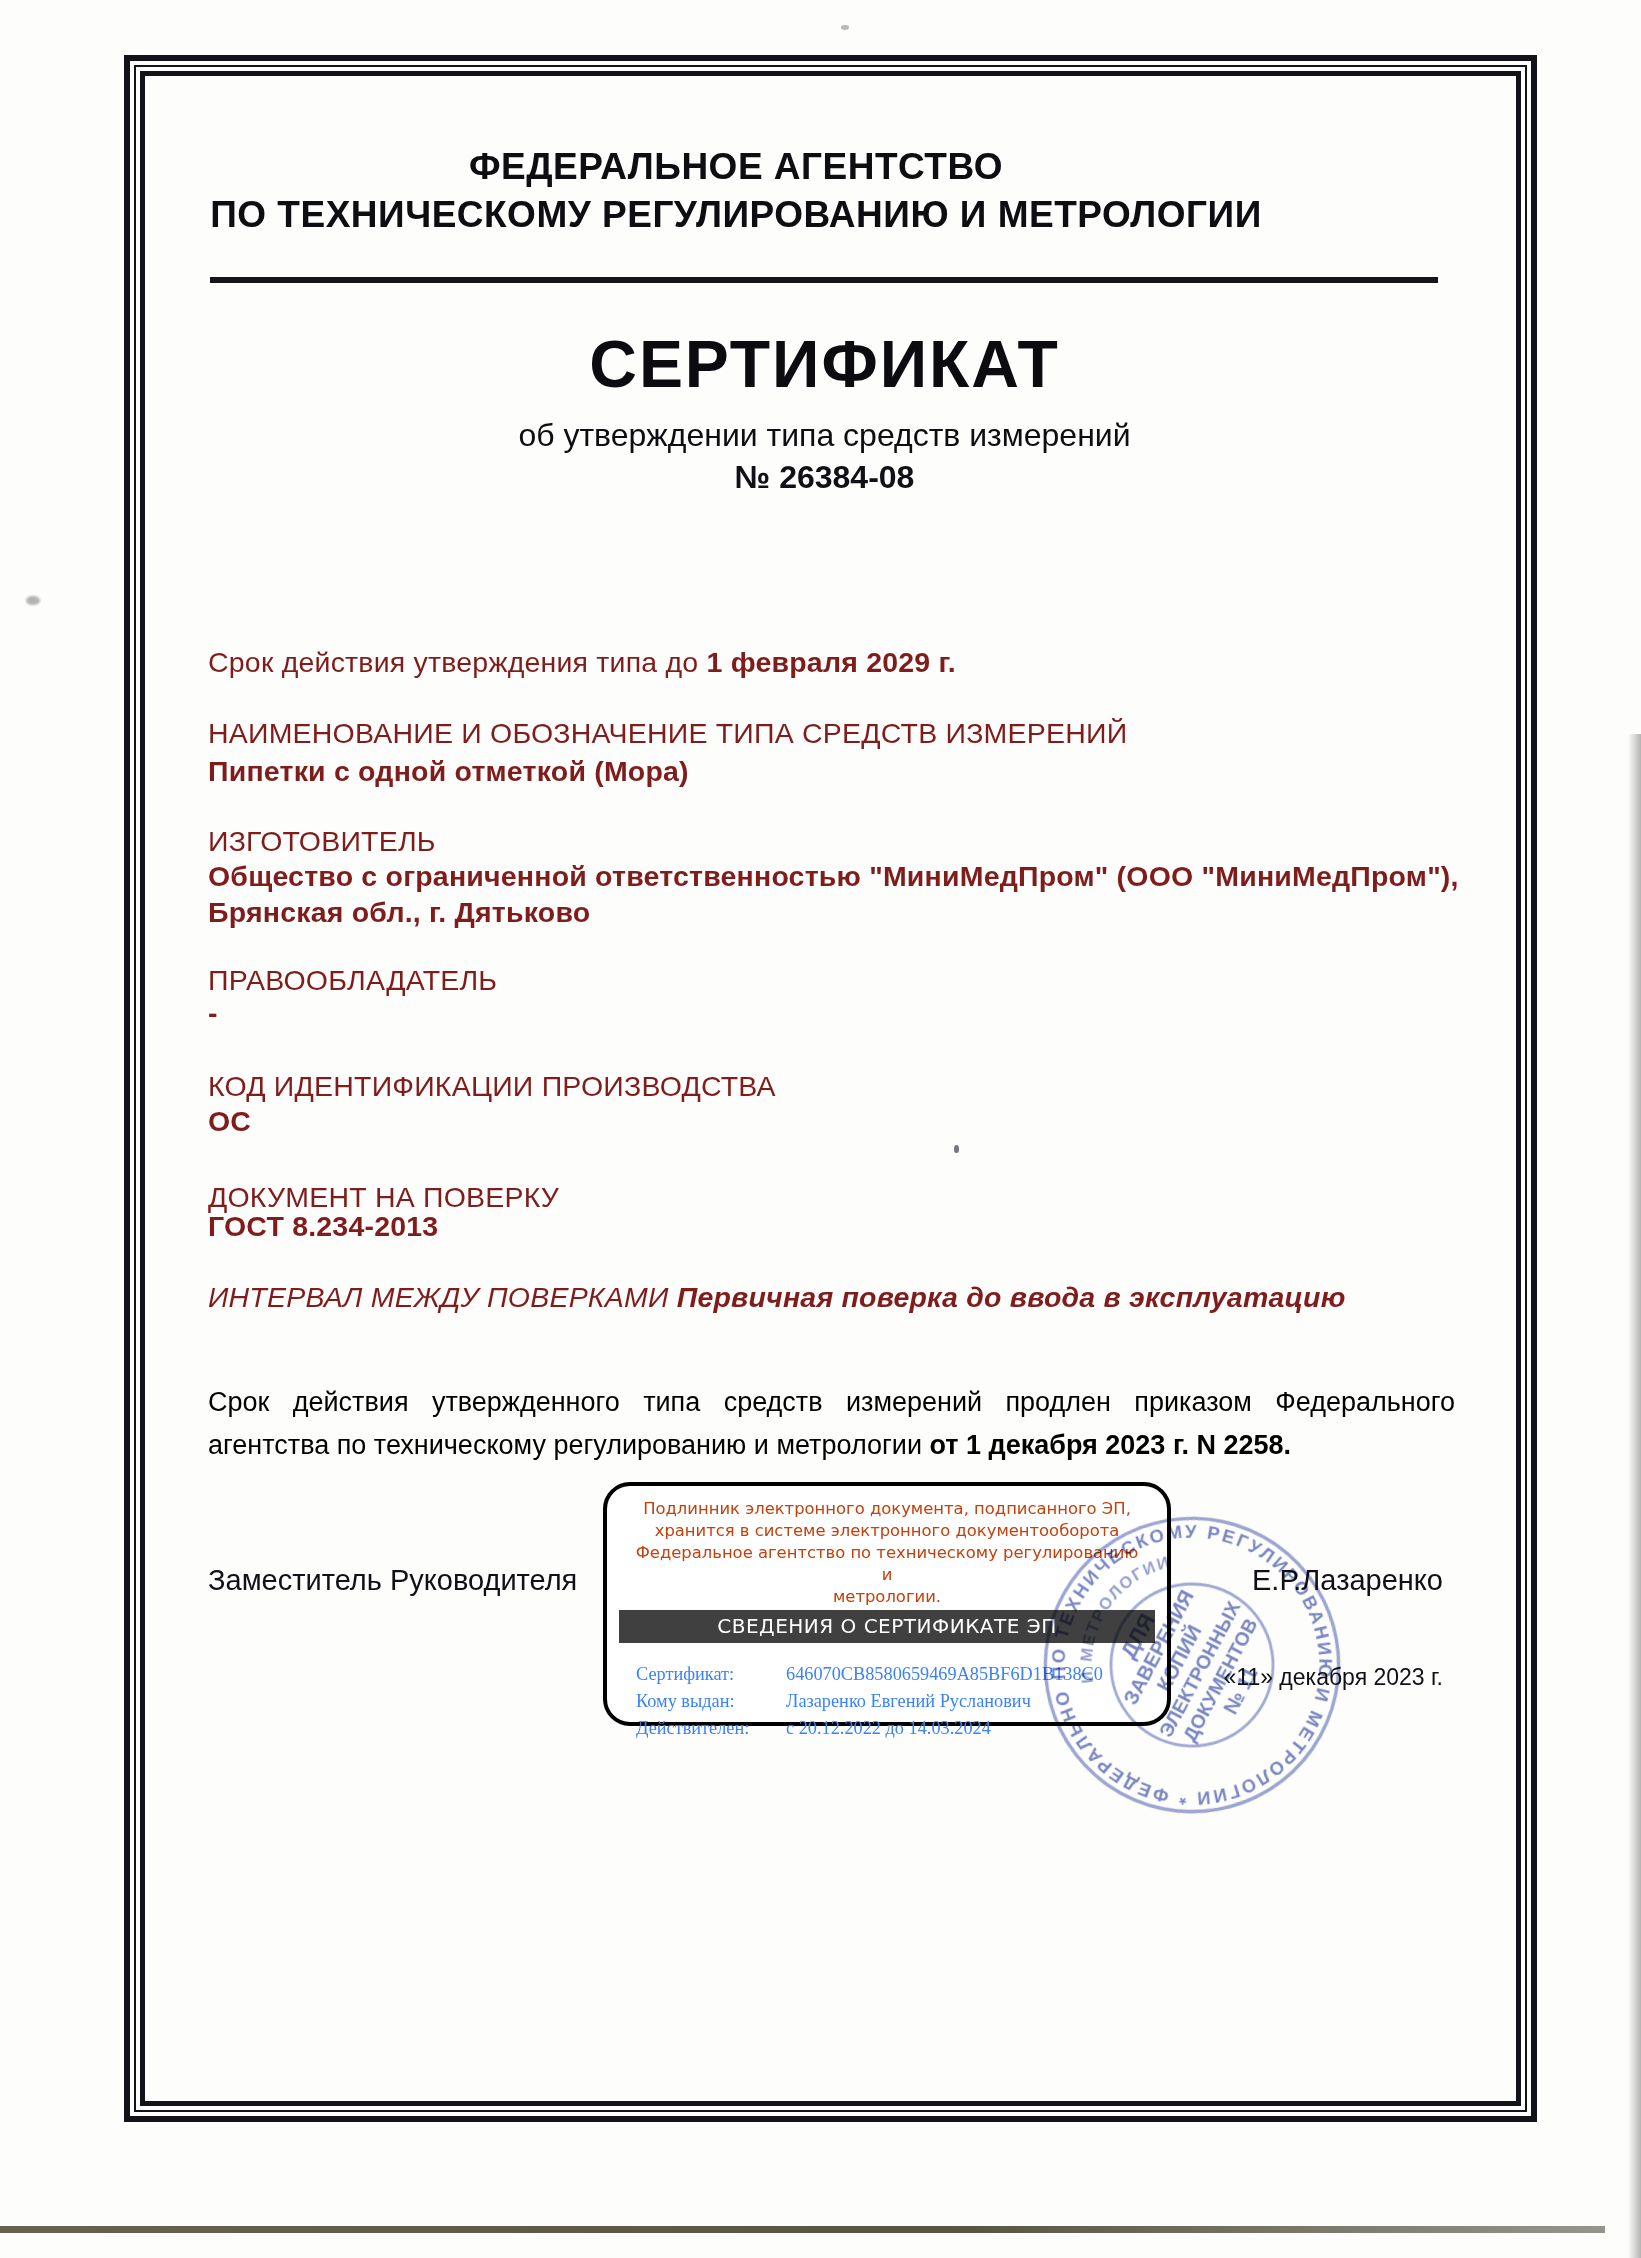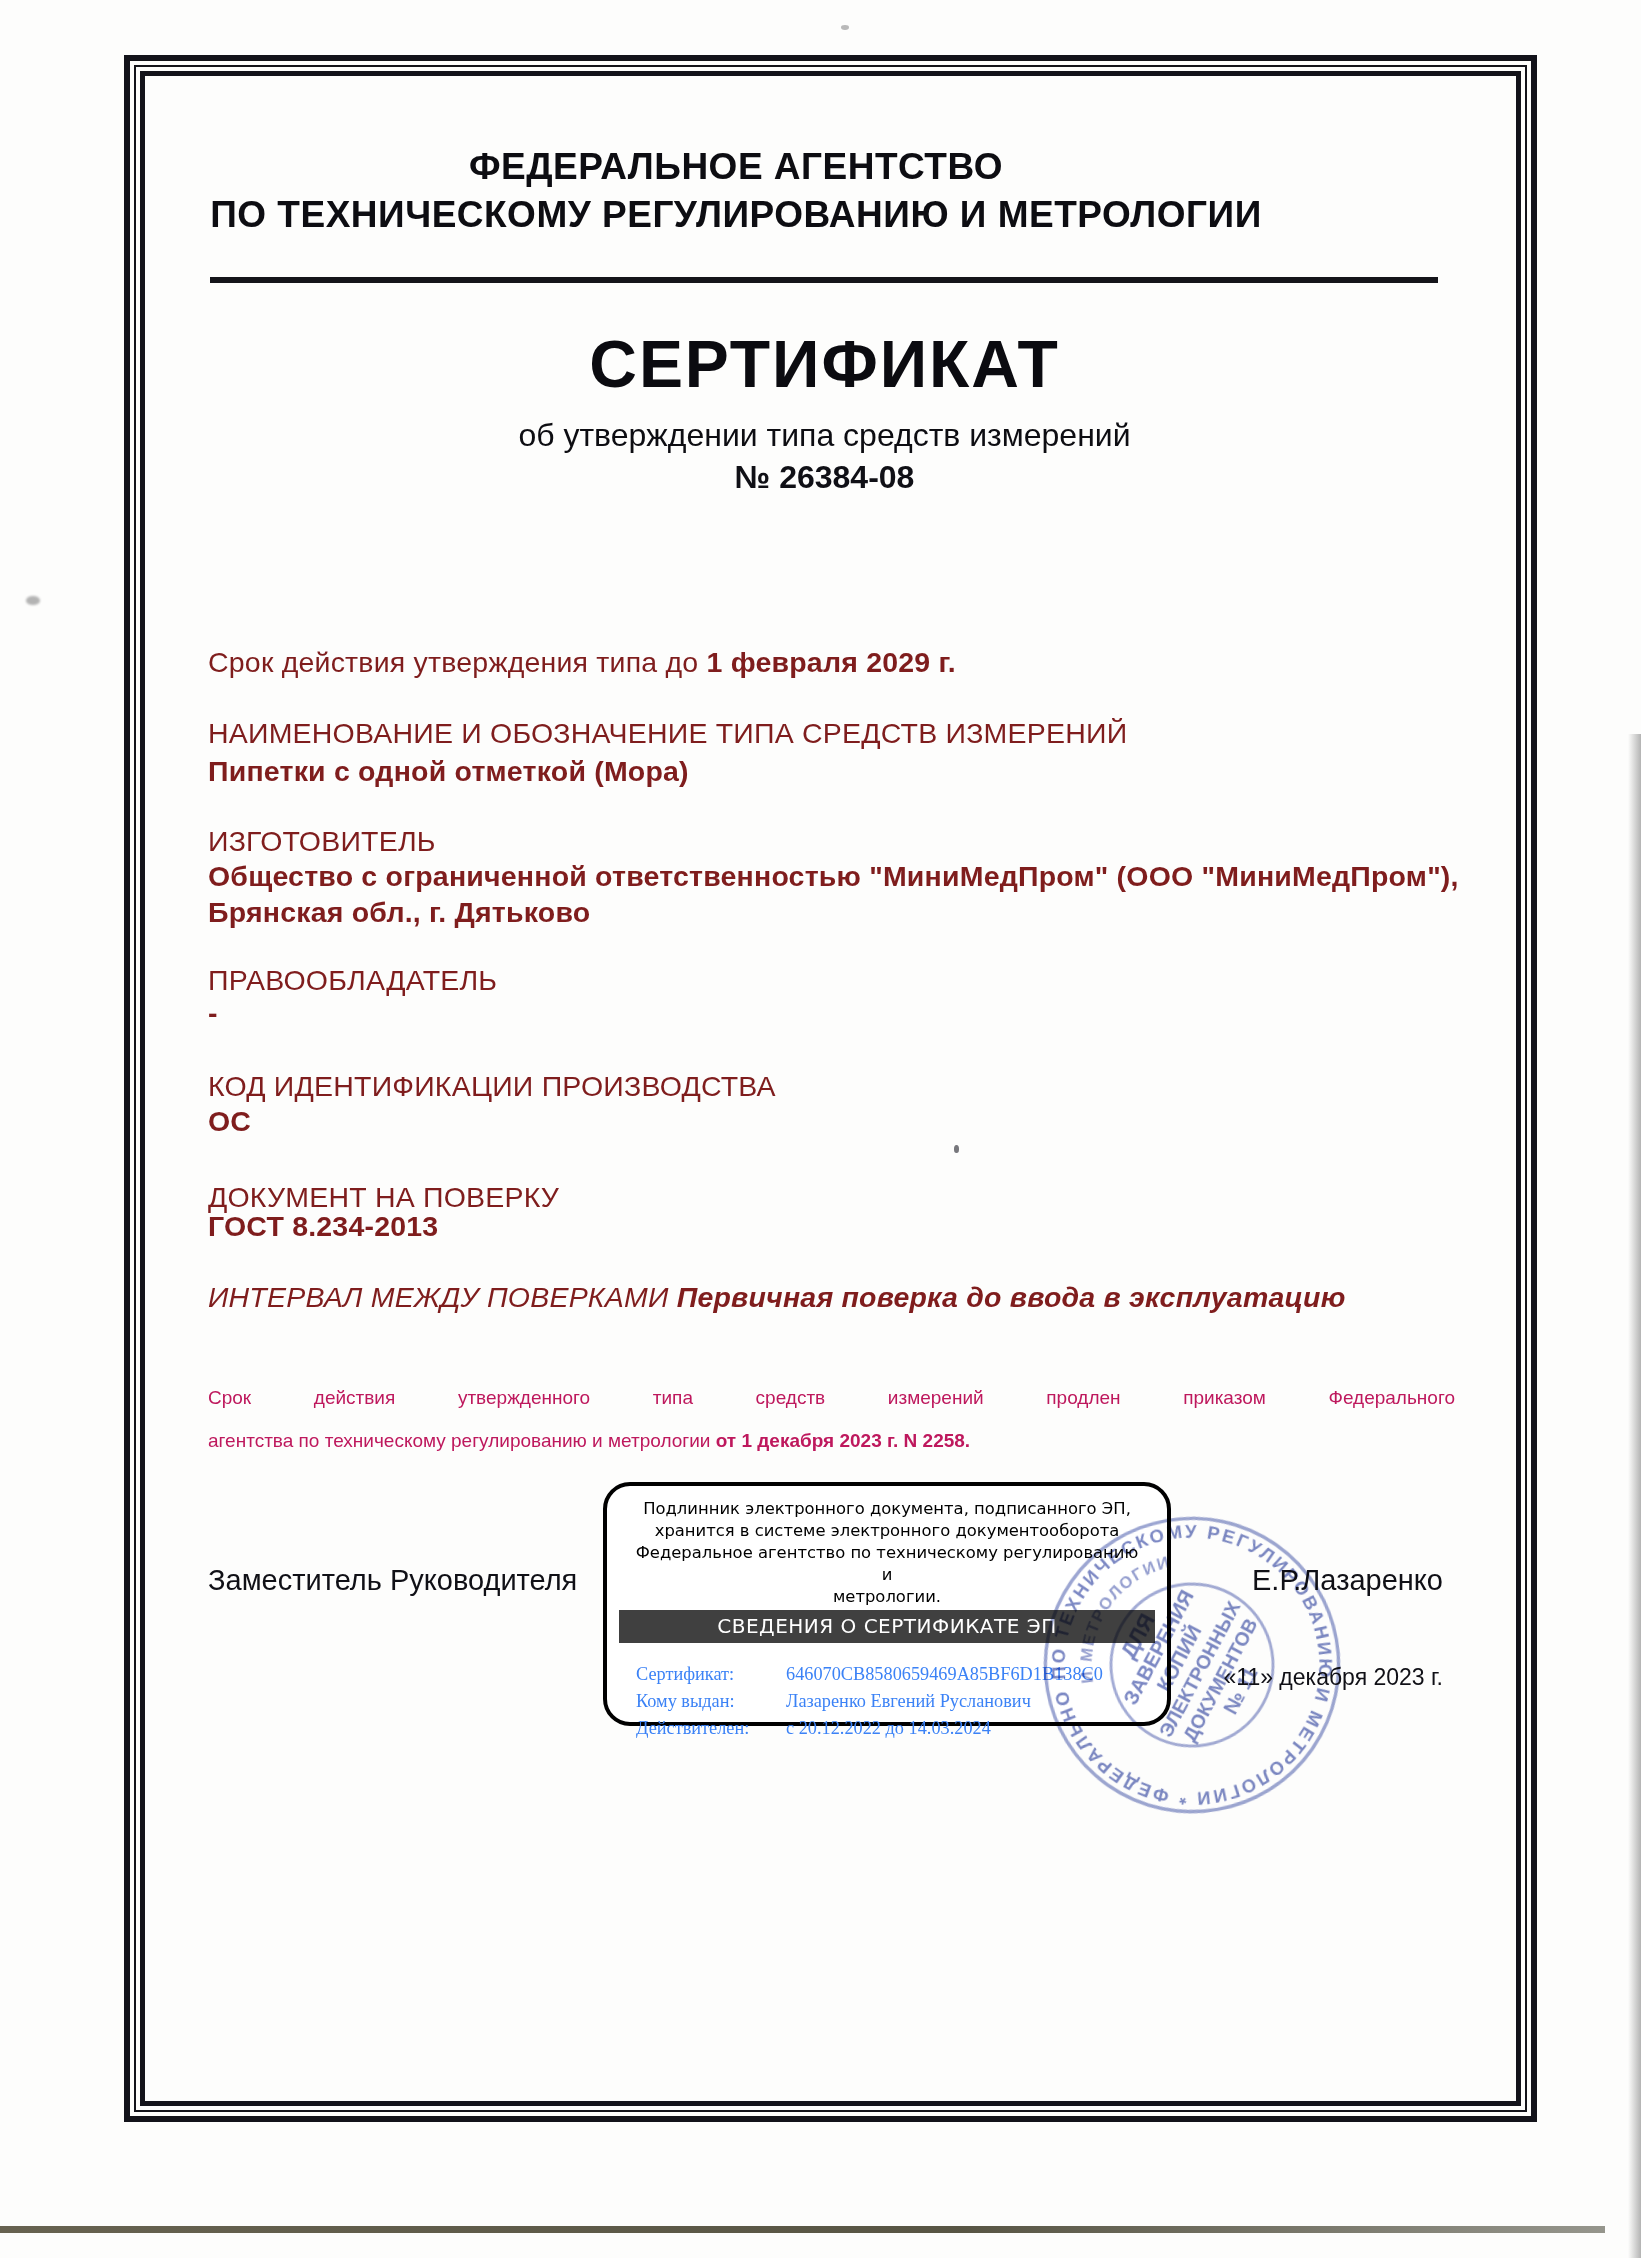--- a/index.html
+++ b/index.html
@@ -28,36 +28,36 @@
   .rule{position:absolute;left:210px;top:277px;width:1228px;height:5.8px;background:#15151a;}
   .title{
     position:absolute;left:124px;top:326px;width:1401px;
     text-align:center;font-size:66px;font-weight:700;letter-spacing:1.9px;color:#0b0b10;
   }
   .subtitle{position:absolute;left:124px;top:417px;width:1401px;text-align:center;font-size:32px;color:#0d0d12;}
   .number{position:absolute;left:124px;top:459px;width:1401px;text-align:center;font-size:32px;font-weight:700;}
   
   .bodyline{position:absolute;left:208px;font-size:28.5px;line-height:35px;color:#7f1d1d;letter-spacing:0.2px;white-space:nowrap;}
   .b{font-weight:700;}
-  .para{position:absolute;left:208px;top:1387px;width:1247px;font-size:19px;color:#be185d;}
+  .para{position:absolute;left:208px;top:1387px;width:1247px;font-size:27px;color:#000000;}
   .para .l1{text-align:justify;text-align-last:justify;height:43px;}
   .para .l2{margin-top:0;}
   
   .sig-pos{position:absolute;left:208px;top:1564px;font-size:29px;white-space:nowrap;}
   .sig-name{position:absolute;left:1057px;top:1564px;width:386px;text-align:right;font-size:29px;white-space:nowrap;}
   .sig-date{position:absolute;left:1057px;top:1664px;width:386px;text-align:right;font-size:23px;white-space:nowrap;z-index:6;}
   
   .esign{
     position:absolute;left:603px;top:1482px;width:568px;height:244px;
     border:4.8px solid #000;border-radius:27px;background:#fff;box-sizing:border-box;
     font-family:"DejaVu Sans",sans-serif;z-index:2;
   }
   .esign .intro{
     margin-top:11.6px;padding:0 23px;text-align:center;
-    font-size:16.4px;line-height:22px;color:#000000;
+    font-size:16.4px;line-height:22px;color:#c2410c;
   }
   .esign .bar{
     margin:2.9px 11.6px 0;height:33px;background:#404040;color:#fff;
     text-align:center;font-size:20px;line-height:33px;letter-spacing:0.5px;
   }
   .esign .rows{
     margin:17.4px 0 0 29px;display:grid;grid-template-columns:150px 1fr;
     font-size:18.3px;line-height:27px;color:#3b82f6;font-family:Liberation Serif, serif;
   }
   

